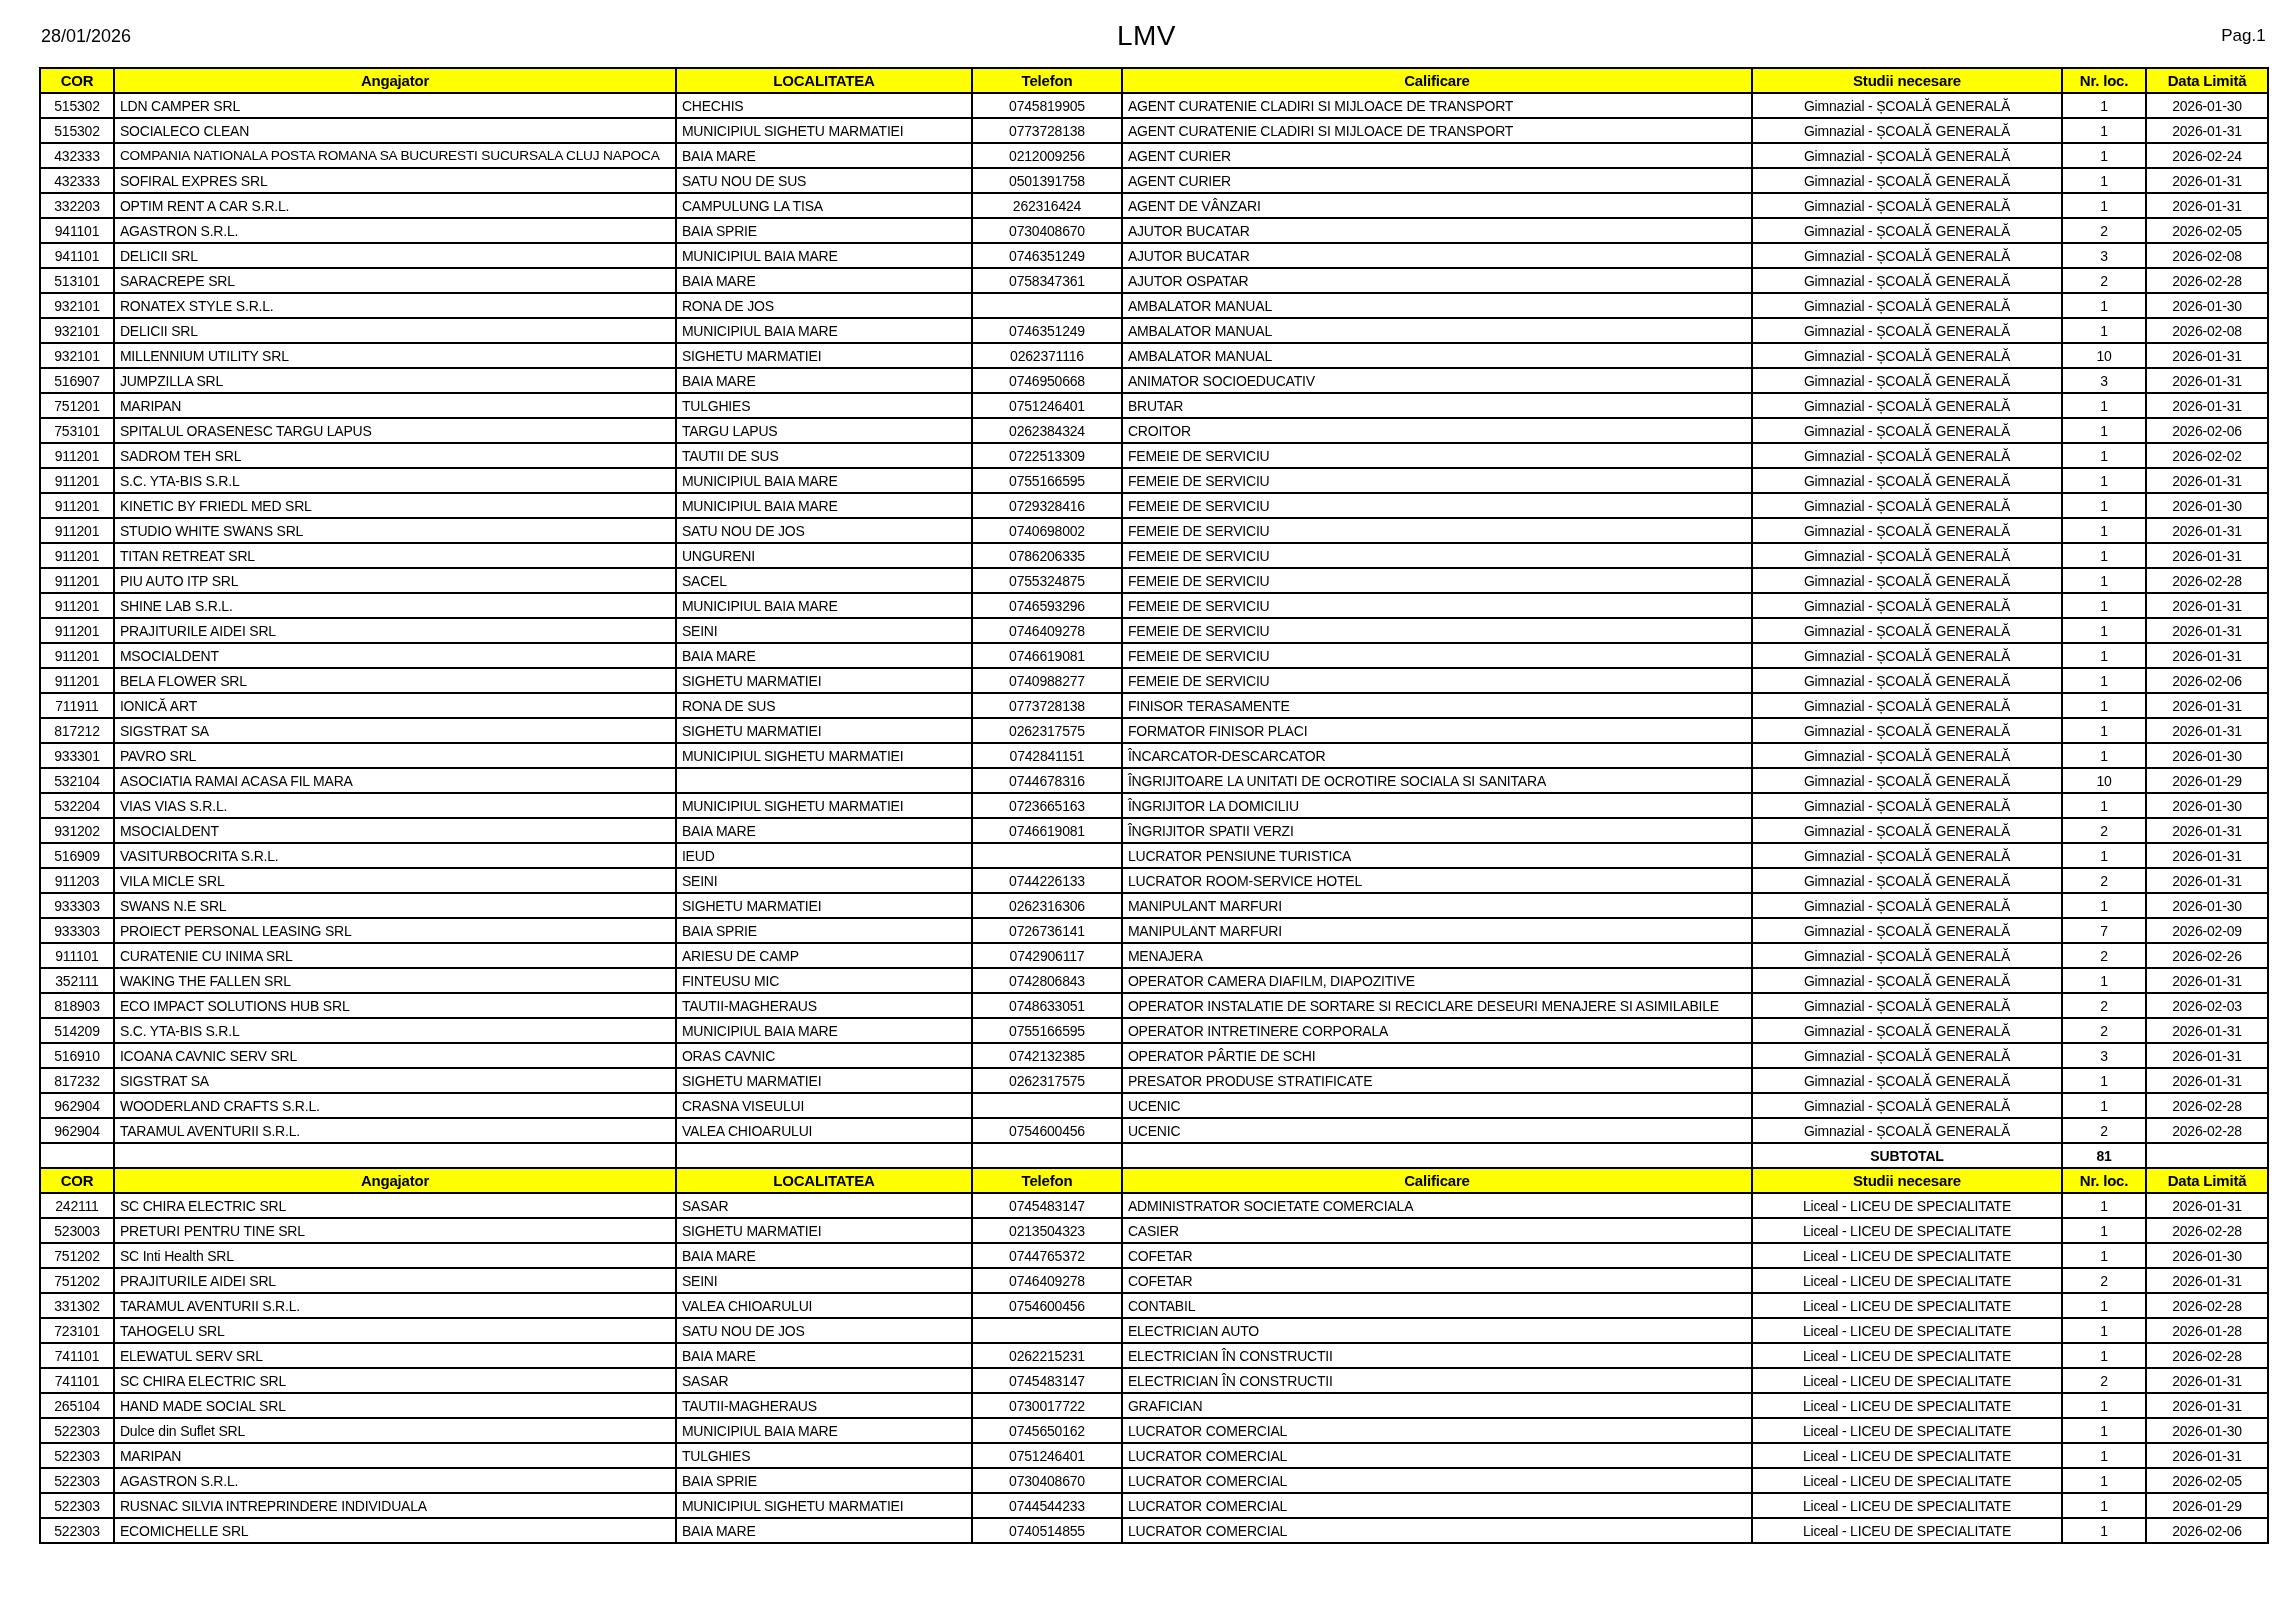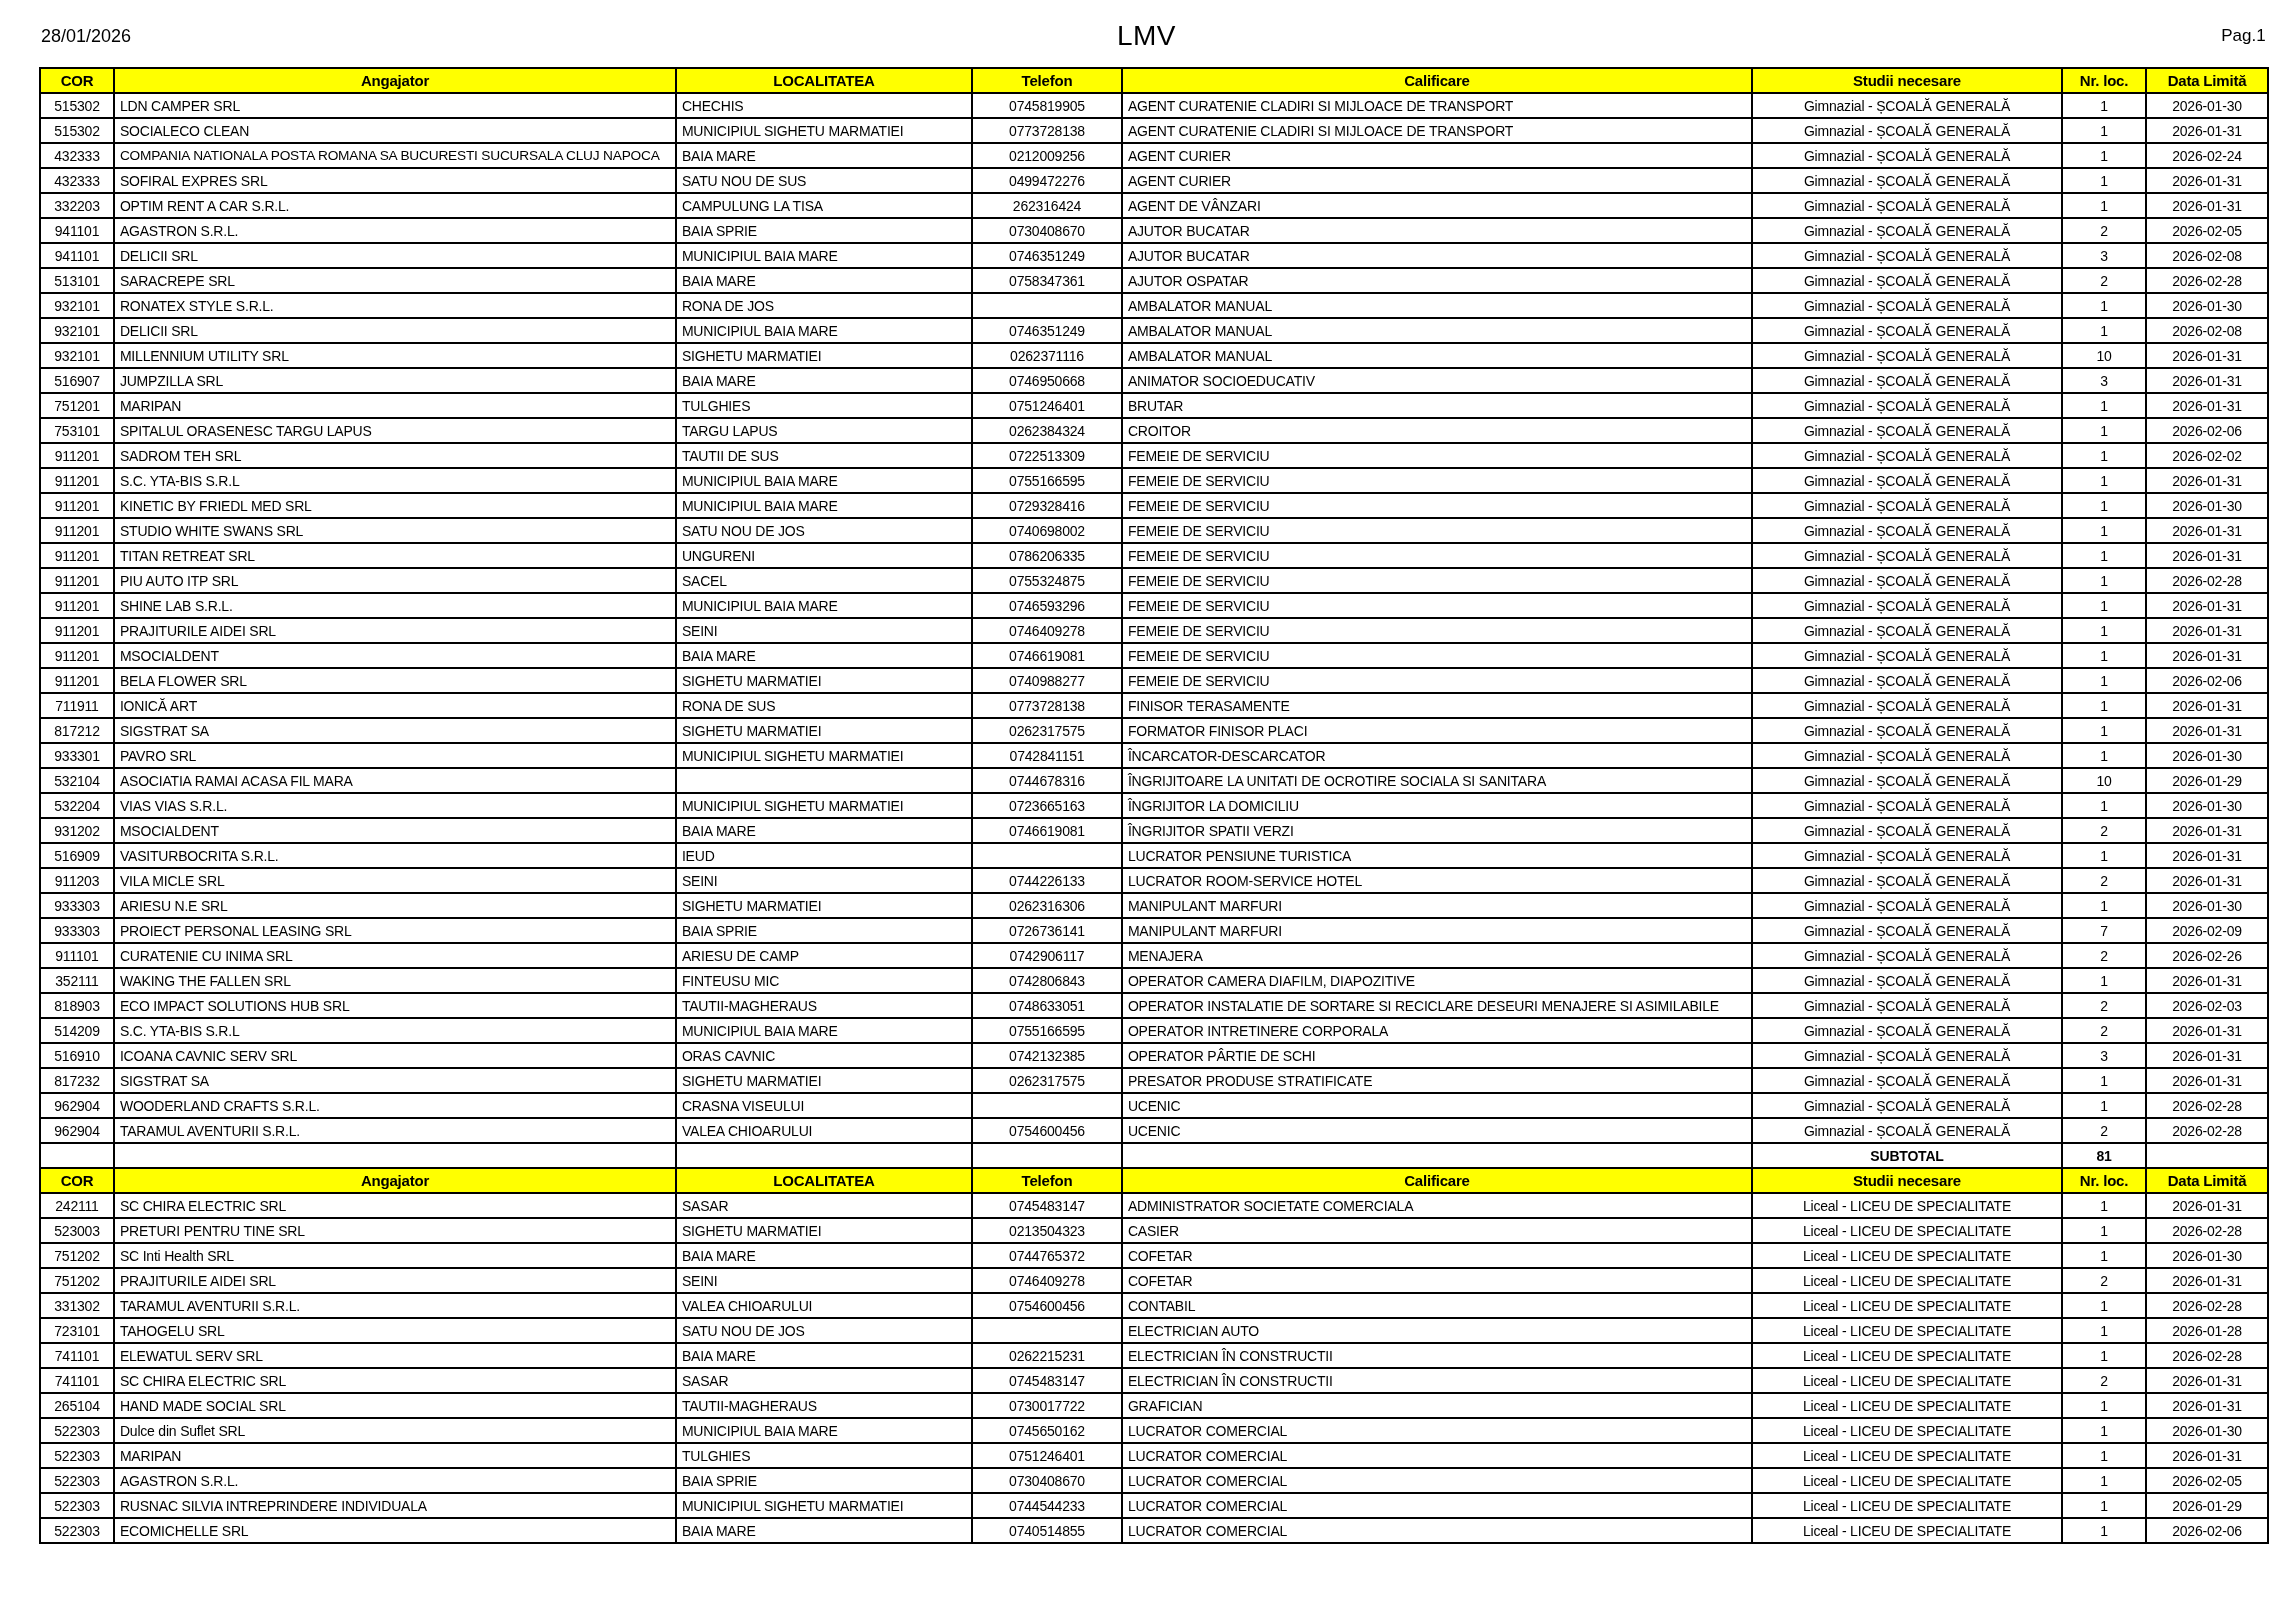--- a/index.html
+++ b/index.html
@@ -121,21 +121,21 @@
         <td>0212009256</td>
         <td>AGENT CURIER</td>
         <td>Gimnazial - ȘCOALĂ GENERALĂ</td>
         <td>1</td>
         <td>2026-02-24</td>
       </tr>
       <tr>
         <td>432333</td>
         <td>SOFIRAL EXPRES SRL</td>
         <td>SATU NOU DE SUS</td>
-        <td>0499472276</td>
+        <td>0501391758</td>
         <td>AGENT CURIER</td>
         <td>Gimnazial - ȘCOALĂ GENERALĂ</td>
         <td>1</td>
         <td>2026-01-31</td>
       </tr>
       <tr>
         <td>332203</td>
         <td>OPTIM RENT A CAR S.R.L.</td>
         <td>CAMPULUNG LA TISA</td>
         <td>262316424</td>
@@ -409,21 +409,21 @@
         <td>VILA MICLE SRL</td>
         <td>SEINI</td>
         <td>0744226133</td>
         <td>LUCRATOR ROOM-SERVICE HOTEL</td>
         <td>Gimnazial - ȘCOALĂ GENERALĂ</td>
         <td>2</td>
         <td>2026-01-31</td>
       </tr>
       <tr>
         <td>933303</td>
-        <td>ARIESU N.E SRL</td>
+        <td>SWANS N.E SRL</td>
         <td>SIGHETU MARMATIEI</td>
         <td>0262316306</td>
         <td>MANIPULANT MARFURI</td>
         <td>Gimnazial - ȘCOALĂ GENERALĂ</td>
         <td>1</td>
         <td>2026-01-30</td>
       </tr>
       <tr>
         <td>933303</td>
         <td>PROIECT PERSONAL LEASING SRL</td>

